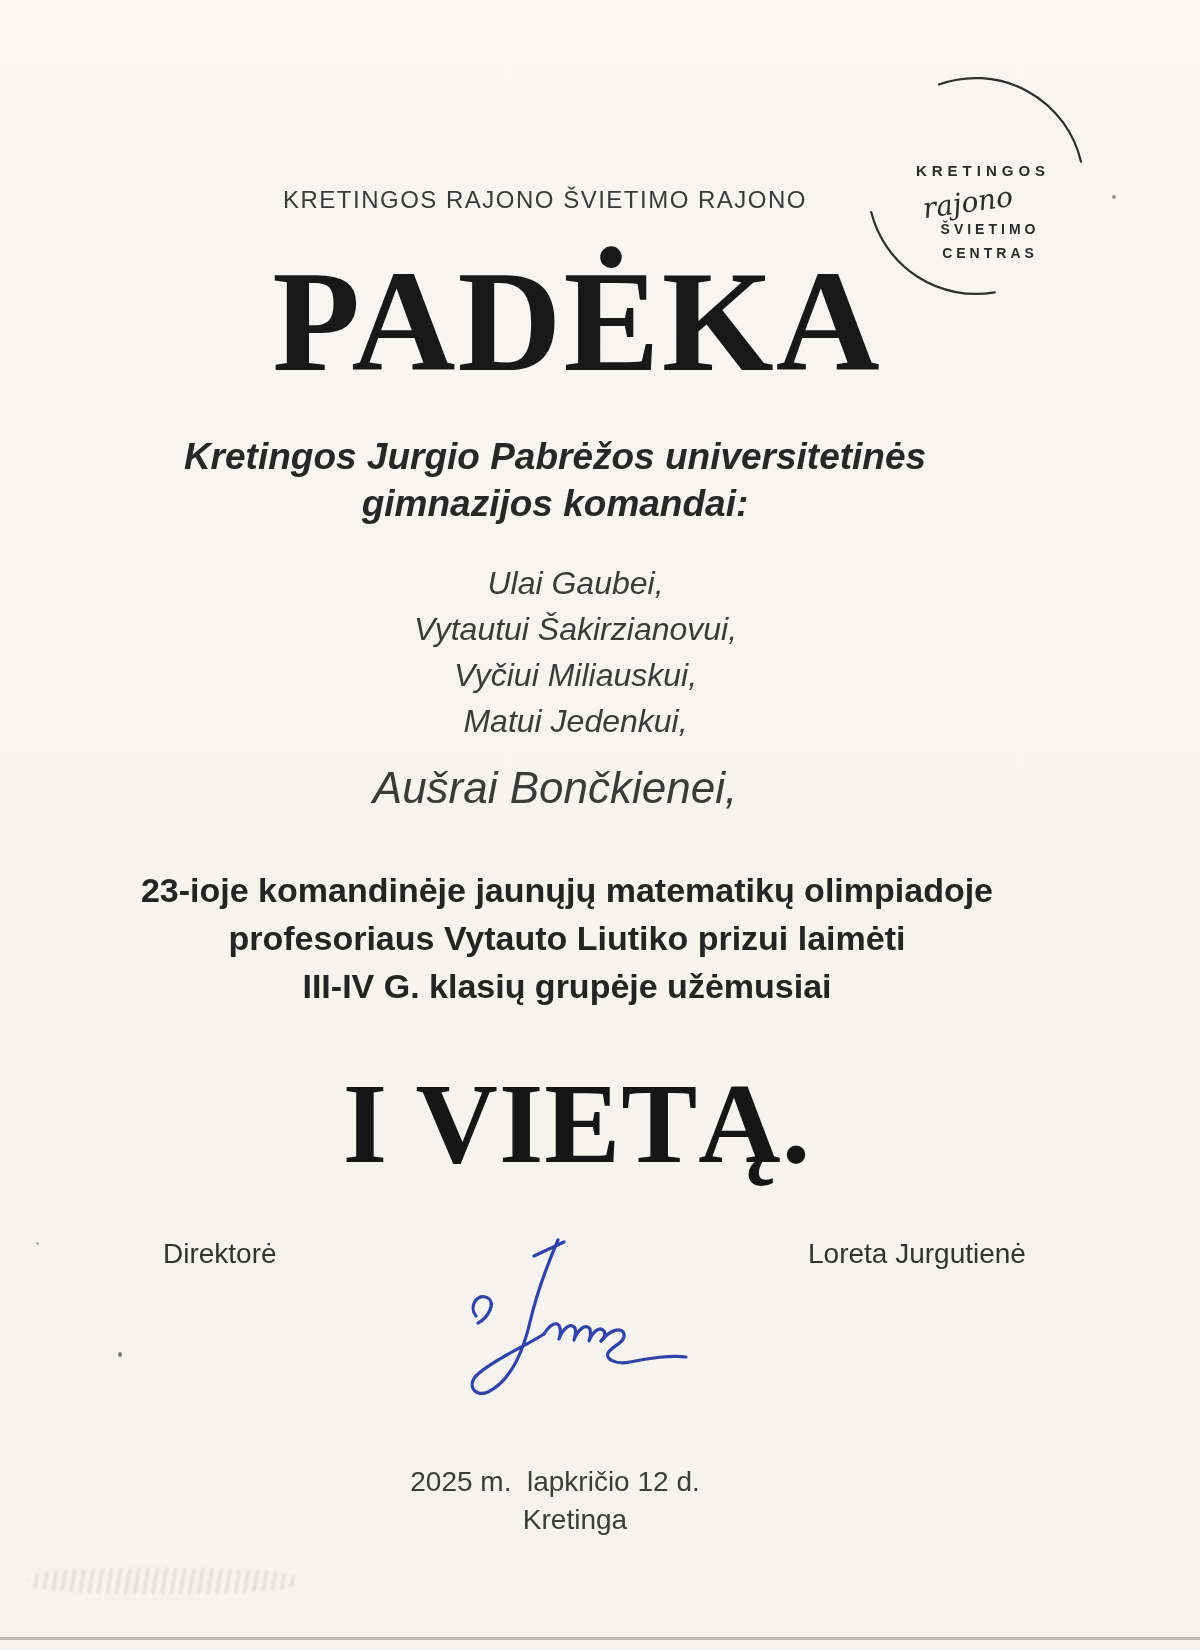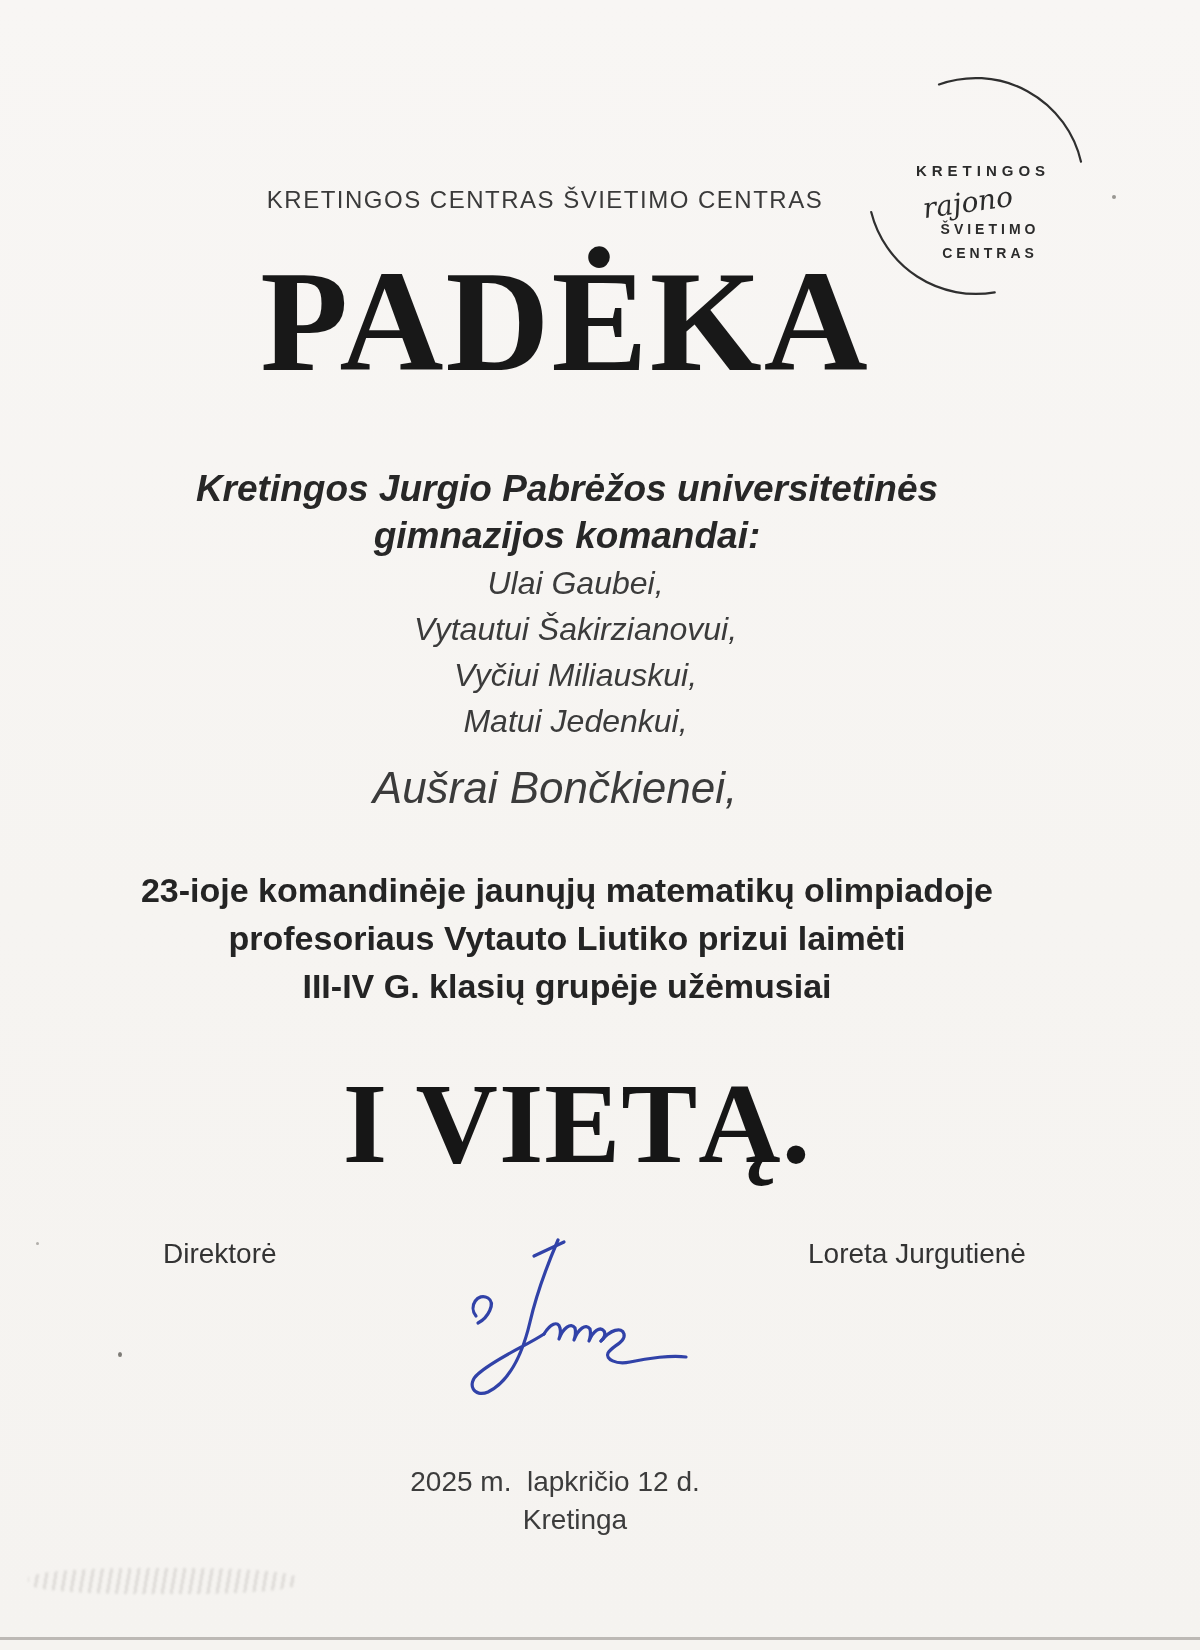--- a/index.html
+++ b/index.html
@@ -23,28 +23,28 @@
 
   .logo-svg{left:856px;top:60px;}
 
   .main-title{
     left:0;top:250px;width:1130px;
     font-family:"Liberation Serif",serif;
     font-weight:bold;
     font-size:144px;line-height:1.0;
     letter-spacing:2px;
     color:#181818;
+    padding-left:12px;
   }
 
   .recipient{
-    left:12px;top:434px;width:1110px;
+    left:0;top:434px;width:1110px;
     font-size:37px;line-height:1.26;
     font-weight:bold;font-style:italic;
     color:#272727;
-    margin-top:32px;
   }
 
   .names{
     left:0;top:560px;width:1110px;
     font-size:32px;font-style:italic;
     color:#3b3b3b;
   }
   .names div{line-height:46px;margin-left:41px;}
 
   .teacher{
@@ -87,21 +87,21 @@
   .speck{border-radius:50%;background:#4a4742;}
   .smudge{left:28px;top:1568px;width:270px;height:26px;
     background:repeating-linear-gradient(100deg,rgba(120,115,110,.18) 0 3px,rgba(0,0,0,0) 3px 9px);
     filter:blur(1px);border-radius:40%;}
 </style>
 </head>
 <body>
 
 <div class="page">
 
-  <div class="abs org-header center">KRETINGOS CENTRAS ŠVIETIMO CENTRAS</div>
+  <div class="abs org-header center">KRETINGOS RAJONO ŠVIETIMO RAJONO</div>
 
   <svg class="abs logo-svg" width="244" height="254" viewBox="0 0 244 250">
     <path d="M83,22.5 A108,108 0 0 1 225,99.7" fill="none" stroke="#2f2f2f" stroke-width="2.2" stroke-linecap="round"></path>
     <path d="M15.2,150.1 A108,108 0 0 0 138.7,230.3" fill="none" stroke="#2f2f2f" stroke-width="2.2" stroke-linecap="round"></path>
     <text x="127" y="114" text-anchor="middle" font-family="Liberation Sans, sans-serif" font-size="15" font-weight="bold" letter-spacing="5" fill="#2b2b2b">KRETINGOS</text>
     <text x="112" y="150" text-anchor="middle" transform="rotate(-8 112 142)" font-family="DejaVu Serif, serif" font-style="italic" font-size="28" fill="#2b2b2b">rajono</text>
     <text x="134" y="172" text-anchor="middle" font-family="Liberation Sans, sans-serif" font-size="14" font-weight="bold" letter-spacing="4" fill="#2b2b2b">ŠVIETIMO</text>
     <text x="134" y="196" text-anchor="middle" font-family="Liberation Sans, sans-serif" font-size="14" font-weight="bold" letter-spacing="4" fill="#2b2b2b">CENTRAS</text>
   </svg>
 

